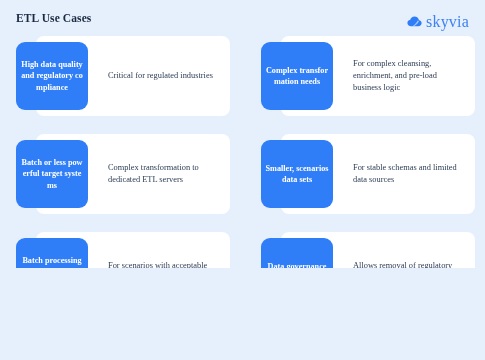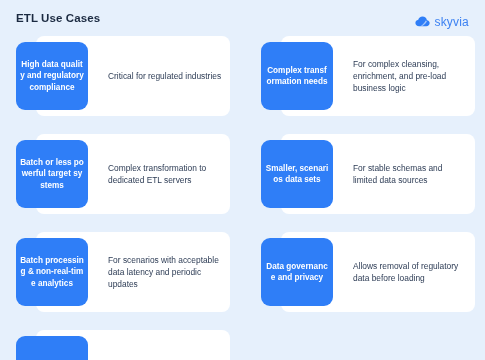--- a/index.html
+++ b/index.html
@@ -10,23 +10,24 @@
     width: 485px;
     height: 360px;
     overflow: hidden;
     background: #e6f0fc;
     font-family: "Liberation Sans", sans-serif;
     -webkit-font-smoothing: antialiased;
   }
   .page {
     position: relative;
     width: 485px;
-    height: 360px;
+    height: 268px;
     background: #e6f0fc;
     overflow: hidden;
+    font-family: Liberation Serif, serif;
   }
 
   
   .header {
     position: relative;
     height: 36px;
     display: flex;
     align-items: center;
     justify-content: space-between;
     padding: 0 16px;
@@ -43,21 +44,21 @@
     display: flex;
     align-items: center;
     gap: 4px;
   }
   .brand-mark {
     display: block;
     width: 15px;
     height: 11px;
   }
   .brand-name {
-    font-size: 12px;
+    font-size: 16px;
     color: #3d82f2;
     letter-spacing: 0.2px;
     font-weight: normal;
     margin-top: 8px;
   }
 
   
   .grid {
     position: absolute;
     top: 36px;

